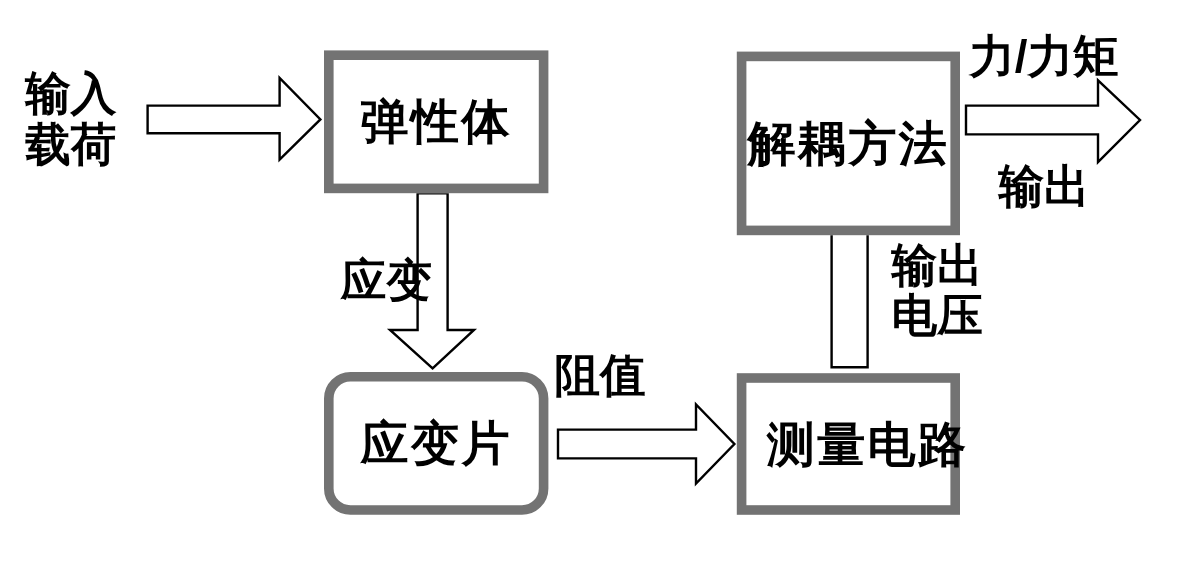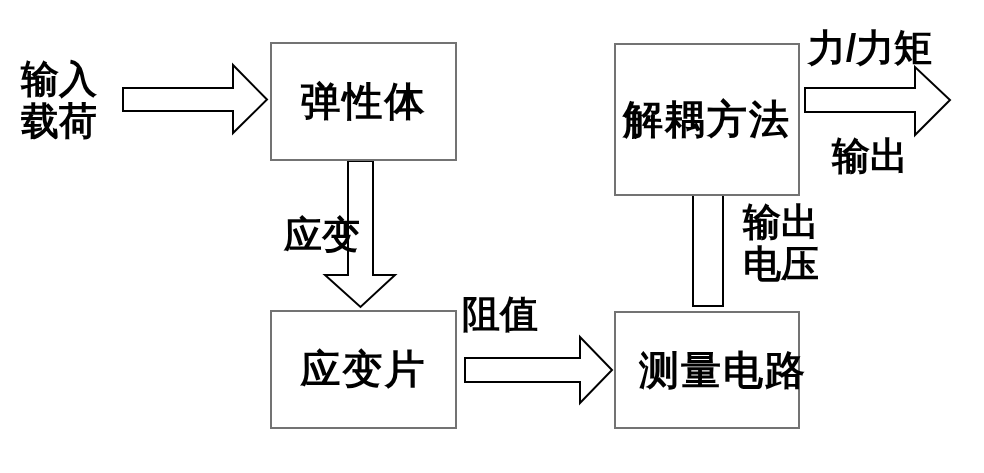--- a/index.html
+++ b/index.html
@@ -24,21 +24,21 @@
   }
   .arrow-shape {
     fill: #ffffff;
     stroke: #000000;
     stroke-width: 2;
     stroke-linejoin: miter;
   }
   .box {
     position: absolute;
     box-sizing: border-box;
-    border: 2px solid #737373;
+    border: 8px solid #737373;
     background: #ffffff;
     display: flex;
     align-items: center;
     justify-content: center;
   }
   .box-label {
     font-size: 40px;
     font-weight: 700;
     color: #000000;
     white-space: nowrap;
@@ -69,21 +69,21 @@
   </svg>
 
   <div class="box" style="left:270px; top:42px; width:187px; height:119px;">
     <span class="box-label">弹性体</span>
   </div>
 
   <div class="box" style="left:614px; top:43px; width:186px; height:153px;">
     <span class="box-label">解耦方法</span>
   </div>
 
-  <div class="box" style="left:270px; top:310px; width:187px; height:119px;">
+  <div class="box" style="left:270px; top:310px; width:187px; height:119px;border-radius:22px;">
     <span class="box-label">应变片</span>
   </div>
 
   <div class="box" style="left:614px; top:311px; width:186px; height:118px;padding-left:32px;">
     <span class="box-label">测量电路</span>
   </div>
 
   <div class="lbl" style="left:59px; top:100px;">
     <div>输入</div>
     <div>载荷</div>

